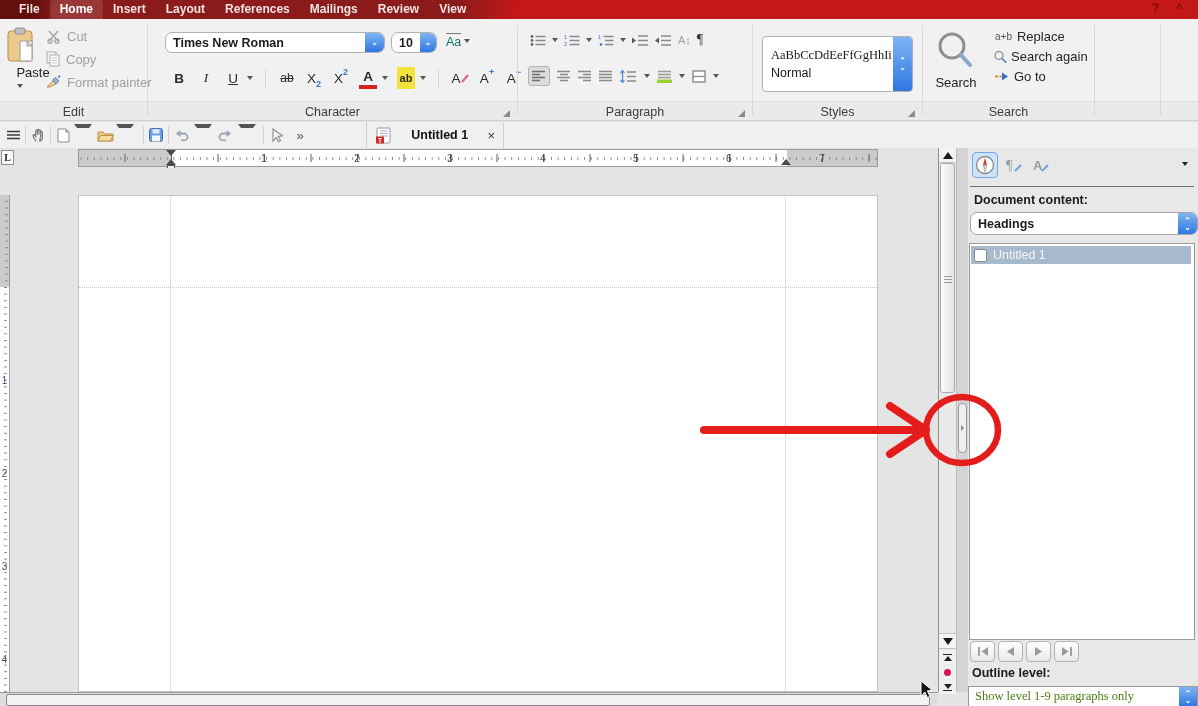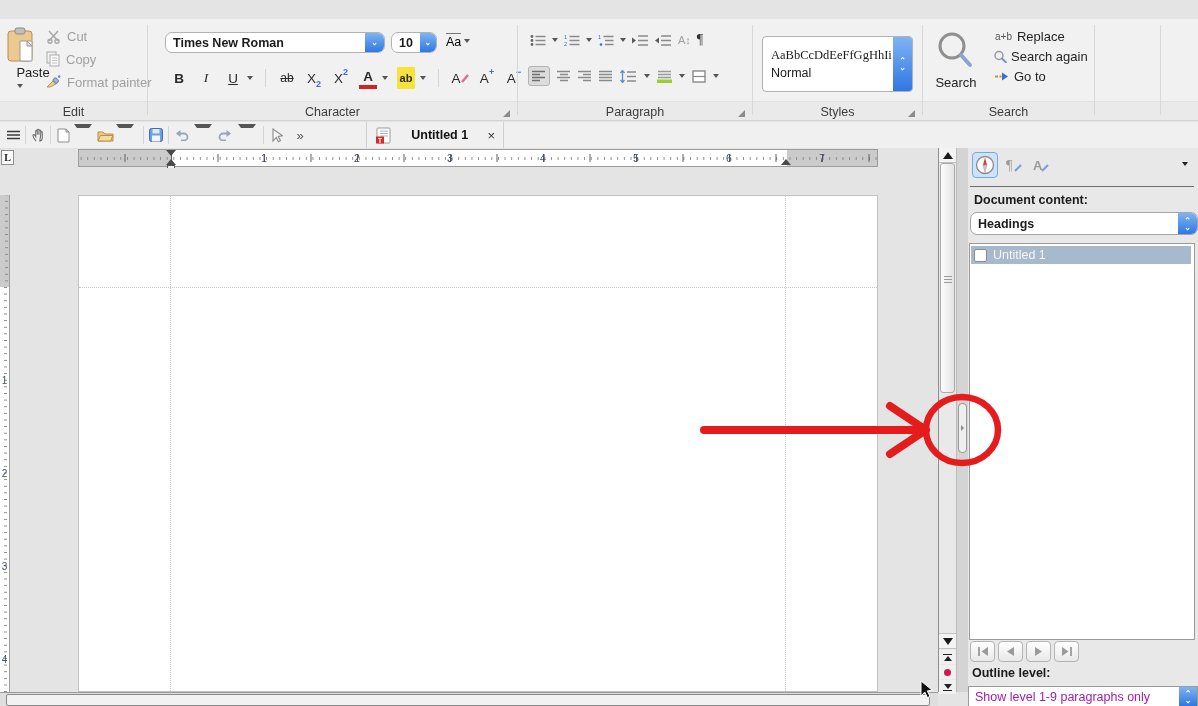--- a/index.html
+++ b/index.html
@@ -97,34 +97,46 @@
   .sidebar { position:absolute; left:968px; top:148px; width:230px; height:558px; background:#e8e8e8; font-size:12.5px; }
   .sbtab { position:absolute; width:26px; height:26px; border-radius:4px; display:flex; align-items:center; justify-content:center; }
   .sbtab.sel { background:#cfe3f8; border:1.5px solid #74a9e6; }
   .sb-divider { position:absolute; left:2px; top:38px; width:224px; border-top:1px solid #6f6f6f; }
   .sb-label { position:absolute; font-weight:bold; color:#1b1b1b; }
   .listbox { position:absolute; left:1px; top:95px; width:226px; height:397px; background:#fff; border:1px solid #9a9a9a; }
   .listitem { position:absolute; left:1px; top:2px; right:3px; height:18px; background:#a7b9cc; display:flex; align-items:center; gap:6px; padding-left:3px; color:#f6f6f6; }
   .cbx { width:13px; height:13px; background:#fff; border:1px solid #8b8b8b; border-radius:2px; }
   .navbtn { position:absolute; top:493px; width:25px; height:21px; background:linear-gradient(#ffffff,#e8e8e8); border:1px solid #b4b4b4; border-radius:4px; display:flex; align-items:center; justify-content:center; }
   .combo2 { position:absolute; left:0; top:538px; width:230px; height:21px; background:#fff; border:1px solid #9a9a9a; display:flex; align-items:center; overflow:hidden; }
-  .combo2 .cval { flex:1; padding:0 6px; font-size:12.5px; color:#a21caf; font-weight:normal; white-space:nowrap; }
+  .combo2 .cval { flex:1; padding:0 6px; font-size:12.5px; color:#4d7c0f; font-weight:normal; white-space:nowrap;font-family:Liberation Serif, serif; }
 
   
   .hscroll { position:absolute; left:0; top:692px; width:938px; height:14px; background:#dedede; border-top:1px solid #9a9a9a; }
   .hthumb { position:absolute; left:6px; top:1px; width:924px; height:12px; background:#f2f2f2; border:1px solid #8a8a8a; border-radius:2px; }
 
   .overlay { position:absolute; left:0; top:0; pointer-events:none; z-index:50; }
   svg { display:block; }
 </style>
 </head>
 <body>
 
 <div id="app">
 
+  <div class="topbar">
+    <span class="tb">File</span>
+    <span class="tb active">Home</span>
+    <span class="tb">Insert</span>
+    <span class="tb">Layout</span>
+    <span class="tb">References</span>
+    <span class="tb">Mailings</span>
+    <span class="tb">Review</span>
+    <span class="tb">View</span>
+    <span class="winbtn" style="left:1152px;">?</span>
+    <span class="winbtn" style="left:1176px;">^</span>
+  </div>
 
   <div class="ribbon">
     <div class="labelrow"></div>
 
     <div class="rgroup" style="left:0;width:147px;">
       <div class="abs" style="left:5px;top:8px;">
         <span>
           <svg width="34" height="38">
               <rect x="3" y="4" width="24" height="30" rx="3" fill="#ecc98f" stroke="#b98d4f"></rect>
               <rect x="10" y="1" width="10" height="6" rx="2" fill="#bfbfbf" stroke="#8d8d8d"></rect>
@@ -172,21 +184,21 @@
     <div class="rgroup" style="left:148px;width:369px;">
       <div class="combo" style="left:17px;top:13px;width:220px;height:21px;">
         <span class="cval">Times New Roman</span>
         <span class="stepper">⌄</span>
       </div>
       <div class="combo" style="left:243px;top:13px;width:46px;height:21px;">
         <span class="cval">10</span>
         <span class="stepper">⌄</span>
       </div>
       <div class="item" style="left:298px;top:14px;gap:3px;">
-        <span style="border-top:1.5px solid #777;font-size:12.5px;color:#000000;padding-top:1px;">Aa</span>
+        <span style="border-top:1.5px solid #777;font-size:12.5px;color:#0f766e;padding-top:1px;">Aa</span>
         <span class="caret"></span>
       </div>
       <div class="item" style="left:22px;top:48px;gap:9px;">
         <span class="fbtn" style="font-weight:bold;">B</span>
         <span class="fbtn" style="font-style:italic;font-family:'Liberation Serif',serif;">I</span>
         <span class="fbtn" style="text-decoration:underline;">U</span>
         <span class="caret" style="margin-left:-4px;"></span>
         <span class="msep"></span>
         <span class="fbtn gray" style="text-decoration:line-through;font-size:12px;">ab</span>
         <span class="fbtn">

